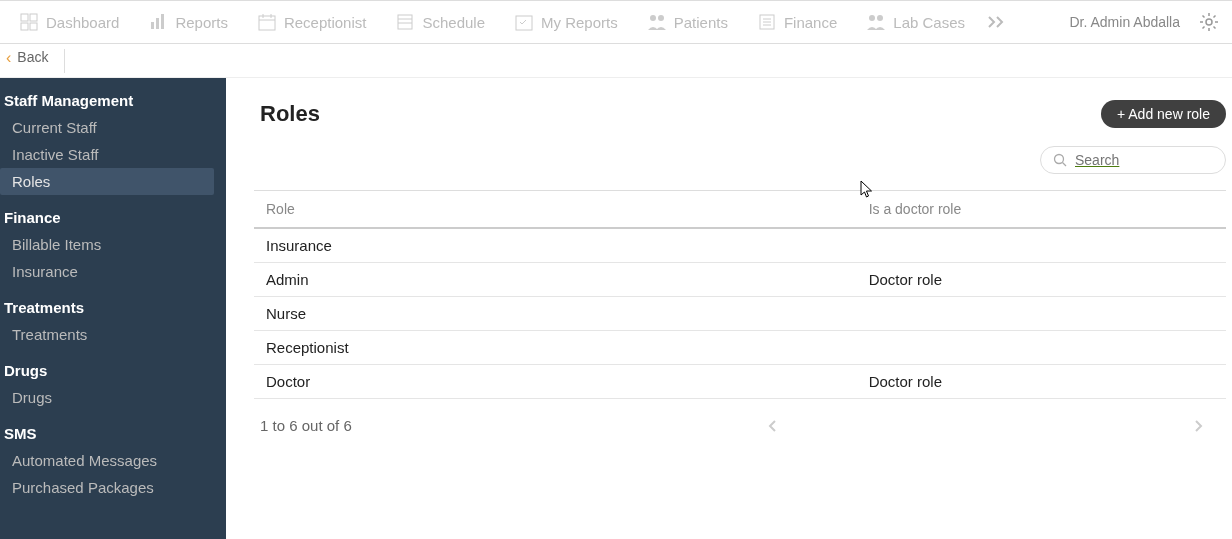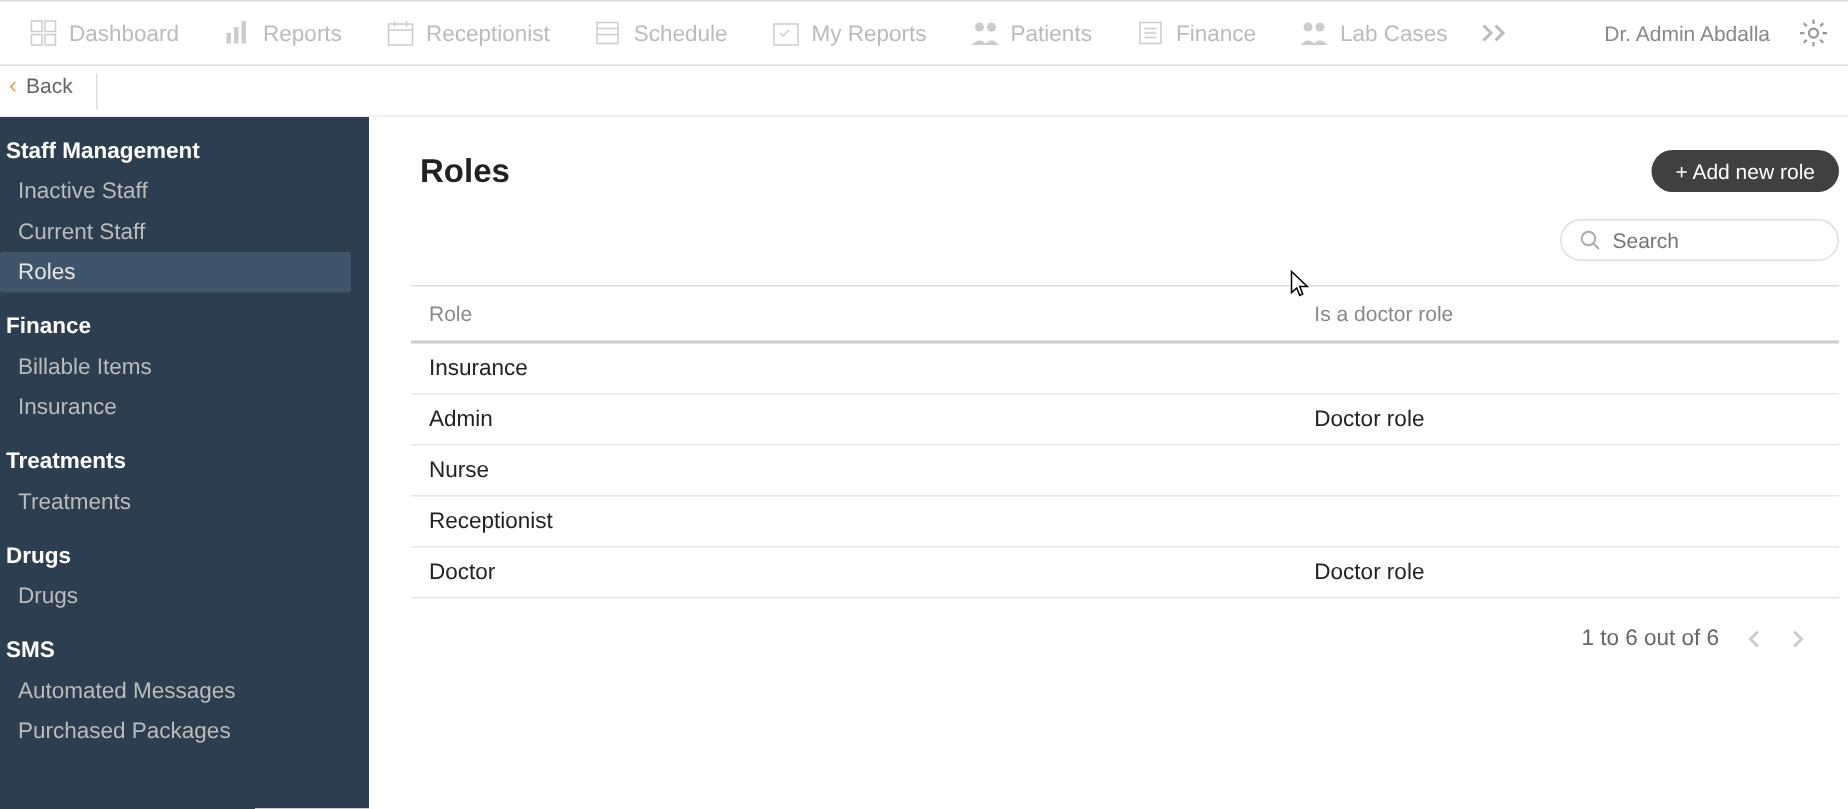--- a/index.html
+++ b/index.html
@@ -13,43 +13,43 @@
     .nav-more { color: #bbb; font-size: 20px; padding: 0 8px; cursor: pointer; }
     .gear { color: #999; padding: 0 8px; cursor: pointer; }
     
     .backbar { height: 34px; border-bottom: 1px solid #eee; display: flex; align-items: center; padding: 0 6px; }
     .back-link { color: #666; font-size: 14px; cursor: pointer; display: flex; align-items: flex-start; gap: 6px; padding-right: 12px;}
     .back-link::before { content: "‹"; color: #e8a040; font-size: 16px; }
     .back-link::after { content: ""; display: inline-block; width: 1px; height: 24px; background: #ddd; margin-left: 10px;}
     
     .layout { display: flex; height: calc(100% - 78px); }
     
-    .sidebar { width: 246px; background: #2c3e50; color: #ccc; overflow-y: auto; }
+    .sidebar { width: 226px; background: #2c3e50; color: #ccc; overflow-y: auto; }
     .side-section { padding: 8px 0 0 0; }
     .side-header { color: #fff; font-weight: bold; font-size: 15px; padding: 6px 4px 5px 4px; }
     .side-item { color: #bbb; font-size: 15px; padding: 5px 4px 5px 12px; cursor: pointer; }
     .side-item.active { background: #40546a; color: #e5e5e5; border-radius: 2px; margin-right: 12px;}
     
     .content { flex: 1; padding: 0 0 0 0; overflow-y: auto; }
     .content-inner { padding: 22px 6px 0 34px; }
     .title-row { display: flex; align-items: center; justify-content: space-between; margin-bottom: 18px; padding-right: 0; }
     .page-title { font-size: 22px; font-weight: 700; color: #222; }
     .add-btn { background: #404040; color: #fff; border: none; border-radius: 16px; padding: 6px 16px; font-size: 14px; cursor: pointer; }
     
     .search-row { display: flex; justify-content: flex-end; margin-bottom: 16px; }
     .search-box { display: flex; align-items: center; gap: 8px; border: 1px solid #ddd; border-radius: 16px; padding: 5px 12px; width: 186px; }
-    .search-box input { border: none; outline: none; font-size: 14px; color: #a21caf; width: 100%; background: transparent; }
+    .search-box input { border: none; outline: none; font-size: 14px; color: #4d7c0f; width: 100%; background: transparent; text-decoration: underline; }
     .search-box .mag { color: #aaa; }
     
     .table { width: 100%; border-collapse: collapse; }
     .table thead th { text-align: left; font-weight: normal; color: #888; font-size: 14px; padding: 10px 12px; border-top: 1px solid #ddd; border-bottom: 2px solid #ccc; }
     .table tbody td { padding: 8px 12px; border-bottom: 1px solid #e5e5e5; font-size: 15px; color: #222; }
     .table-wrap { margin-left: -6px; }
     
-    .pagination { display: flex; justify-content: flex-end; align-items: center; gap: 16px; padding: 18px 20px 0 0; color: #666; font-size: 15px; }
+    .pagination { display: flex; justify-content: space-between; align-items: center; gap: 16px; padding: 18px 20px 0 0; color: #666; font-size: 15px; }
     .pag-arrow { color: #ccc; cursor: pointer; font-size: 16px; padding: 0 2px;}
     
     .cursor { position: absolute; left: 860px; top: 180px; pointer-events:none; }
     
     svg { display: block; }
   </style>
 </head>
 <body>
 
 <div class="topnav">
@@ -156,22 +156,22 @@
 <div class="backbar">
   <div class="back-link">
     <span>Back</span>
   </div>
 </div>
 
 <div class="layout">
   <div class="sidebar" id="sidebar">
       <div class="side-section">
         <div class="side-header">Staff Management</div>
+        <div class="side-item">Current Staff</div>
         <div class="side-item">Inactive Staff</div>
-        <div class="side-item">Current Staff</div>
         <div class="side-item active">Roles</div>
       </div>
       <div class="side-section">
         <div class="side-header">Finance</div>
         <div class="side-item">Billable Items</div>
         <div class="side-item">Insurance</div>
       </div>
       <div class="side-section">
         <div class="side-header">Treatments</div>
         <div class="side-item">Treatments</div>

